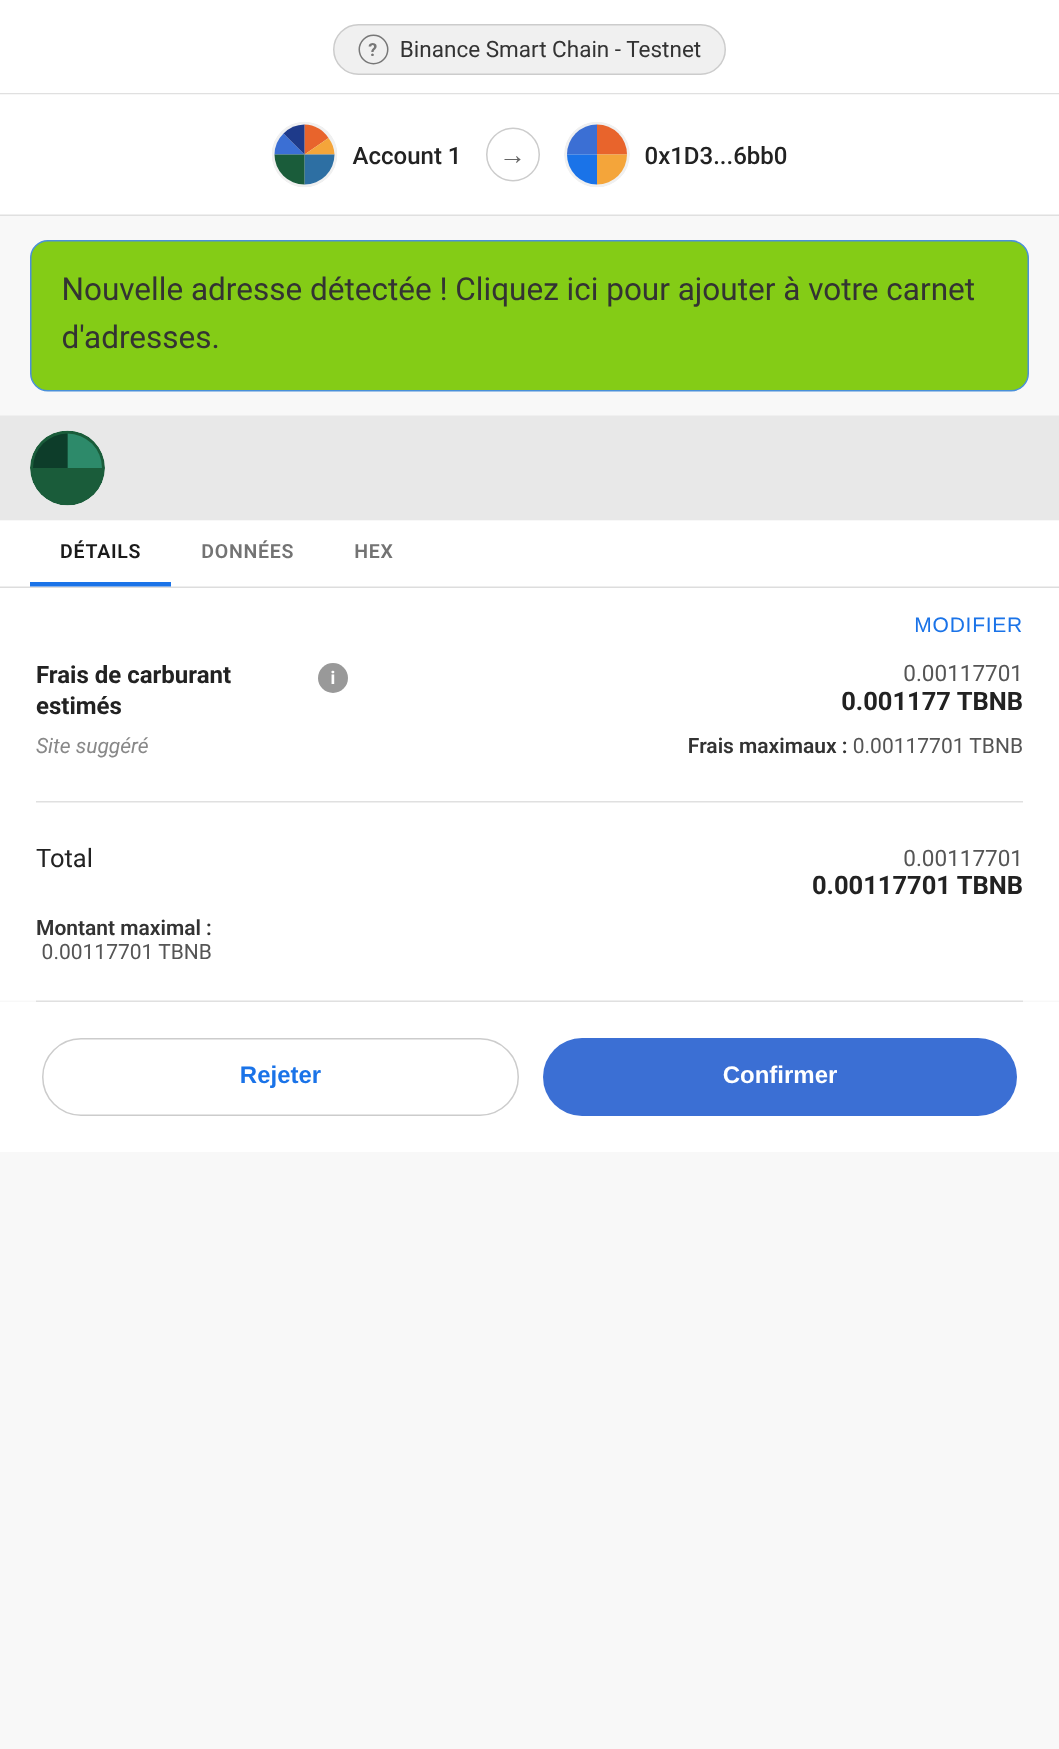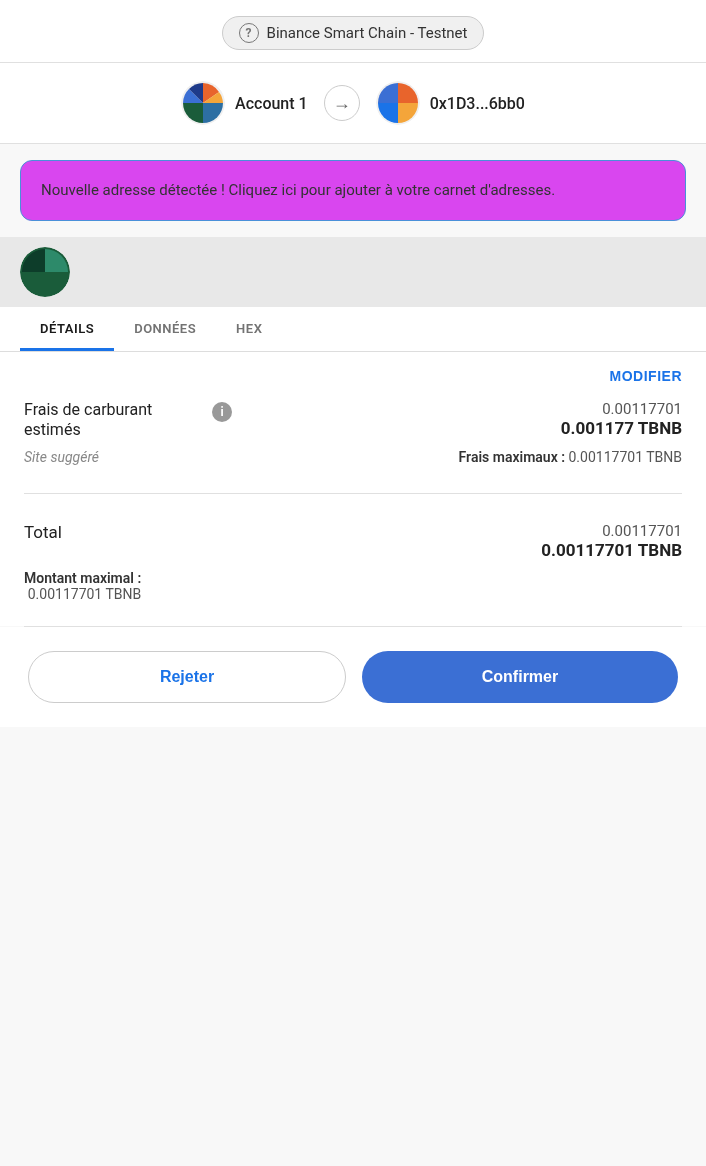--- a/index.html
+++ b/index.html
@@ -103,24 +103,24 @@
 
     .address-text {
       font-size: 16px;
       font-weight: 500;
       color: #222;
     }
 
     .notification-banner {
       margin: 16px 20px;
       padding: 18px 20px;
-      background: #d946ef;
+      background: #84cc16;
       border: 1.5px solid #4a90d9;
       border-radius: 12px;
-      font-size: 15px;
+      font-size: 21px;
       color: #333;
       line-height: 1.5;
     }
 
     .avatar-partial-container {
       background: #e8e8e8;
       padding: 10px 20px;
       display: flex;
       align-items: center;
     }
@@ -161,21 +161,21 @@
     }
 
     .modifier-row {
       display: flex;
       justify-content: flex-end;
       padding: 16px 0 8px;
     }
 
     .modifier-btn {
       font-size: 14px;
-      font-weight: 700;
+      font-weight: 400;
       color: #1a73e8;
       background: none;
       border: none;
       cursor: pointer;
       letter-spacing: 0.5px;
       text-transform: uppercase;
     }
 
     .fee-section {
       padding: 8px 0 20px;
@@ -190,21 +190,21 @@
 
     .fee-label-group {
       display: flex;
       align-items: flex-start;
       gap: 8px;
       flex: 1;
     }
 
     .fee-label {
       font-size: 16px;
-      font-weight: 400;
+      font-weight: 700;
       color: #222;
       line-height: 1.3;
       max-width: 180px;
     }
 
     .info-icon {
       width: 20px;
       height: 20px;
       border-radius: 50%;
       background: #999;

